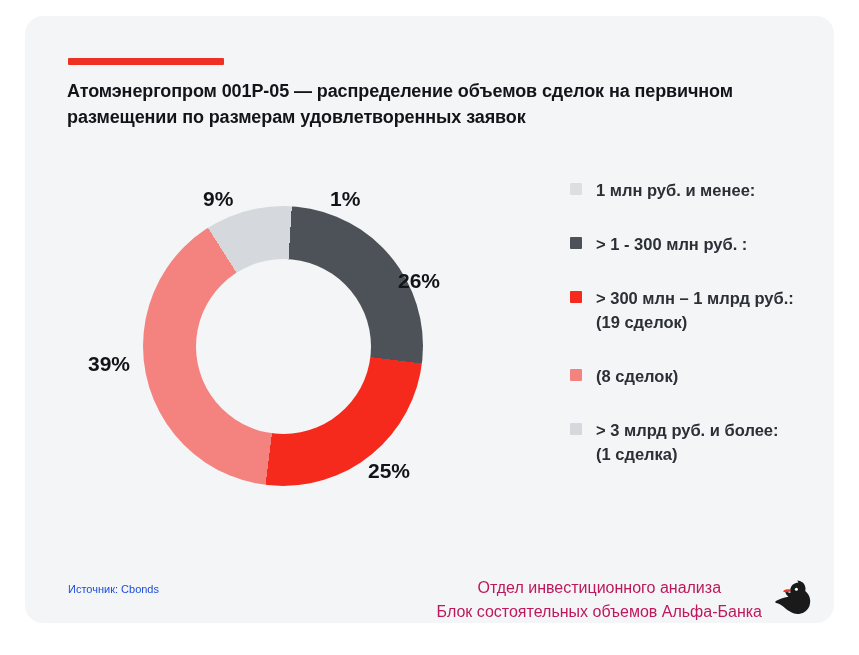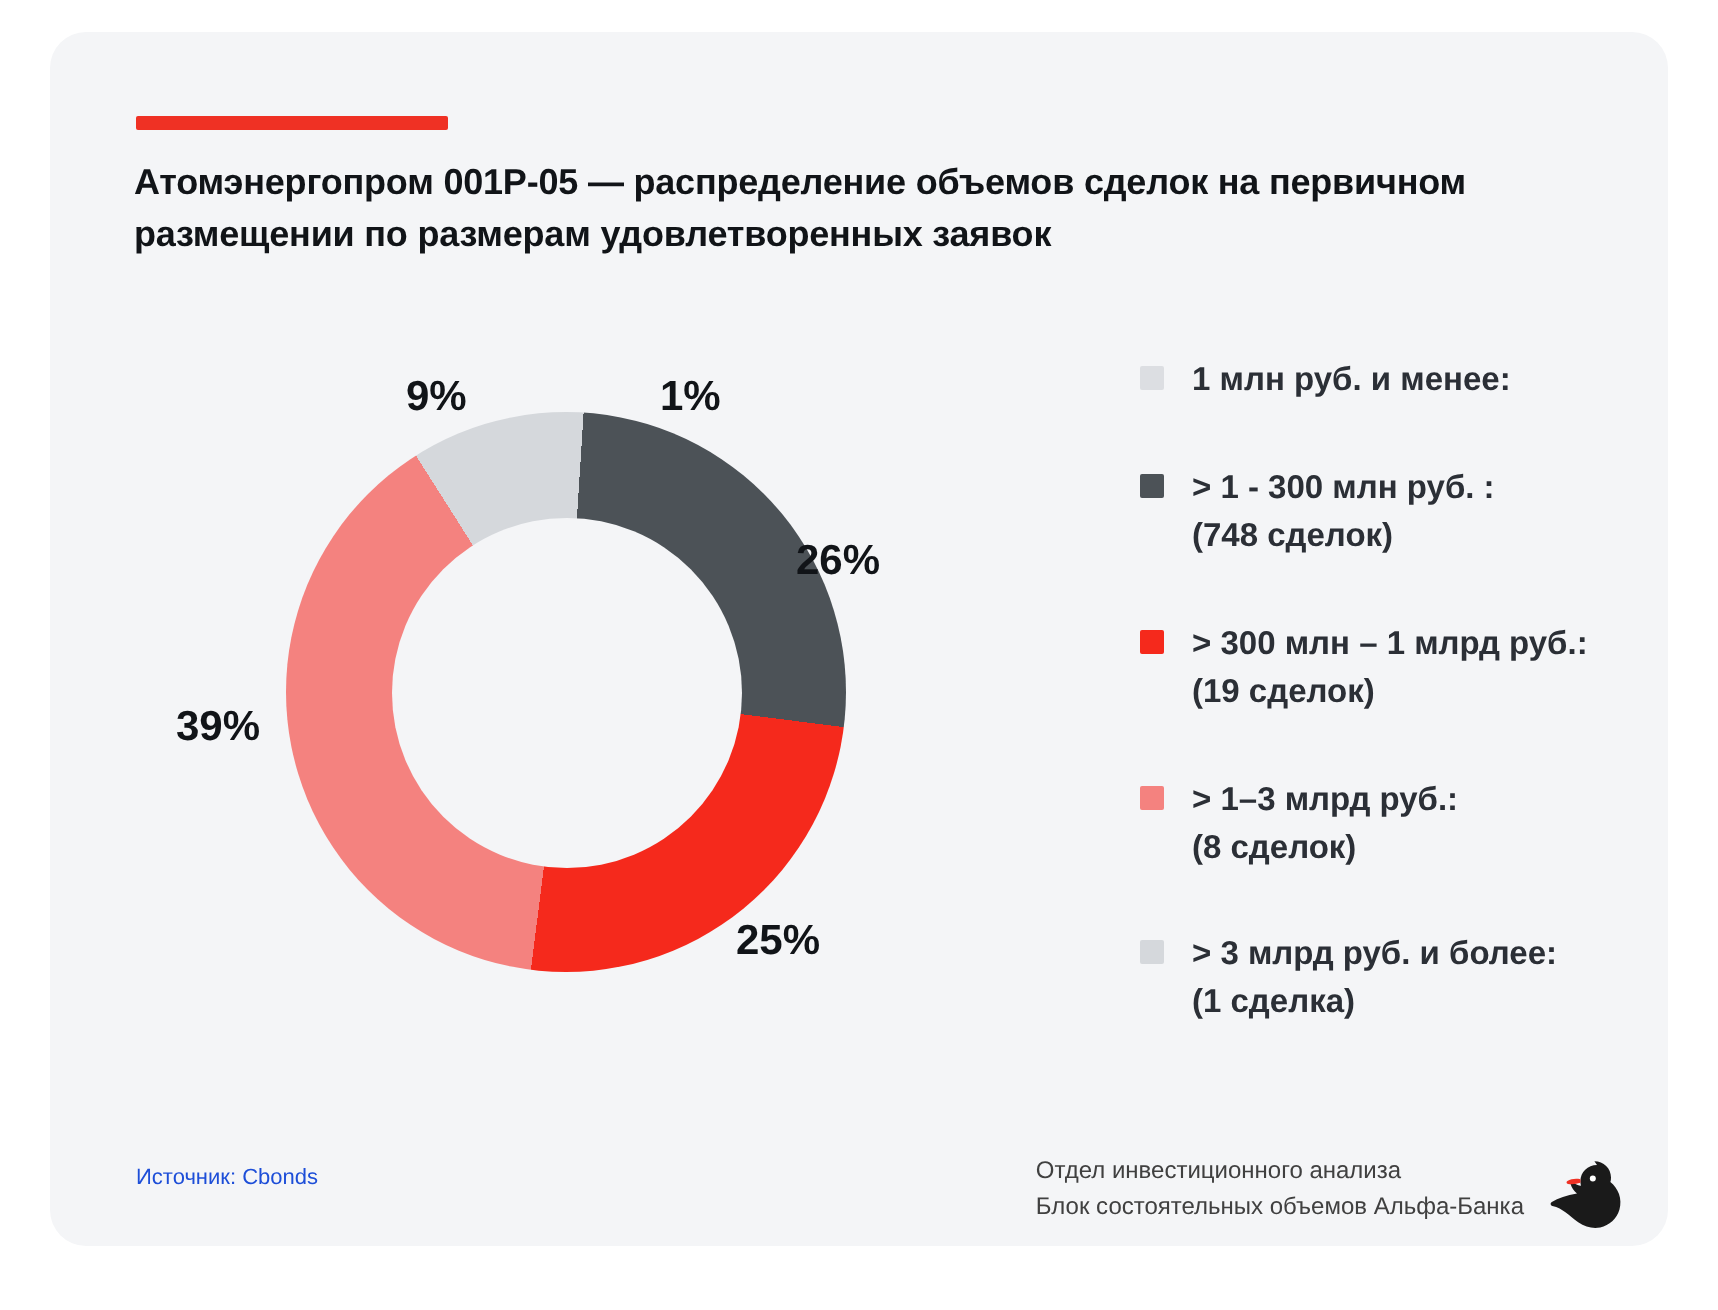--- a/index.html
+++ b/index.html
@@ -124,23 +124,23 @@
     position: absolute;
     left: 43px;
     top: 567px;
     font-size: 11px;
     color: #1d4ed8;
   }
   .credits {
     position: absolute;
     right: 72px;
     top: 560px;
-    text-align: left;
-    font-size: 12px;
-    color: #404040;
+    text-align: center;
+    font-size: 16px;
+    color: #be185d;
     line-height: 1.5;
   }
   .duck {
     position: absolute;
     right: 22px;
     top: 562px;
     width: 44px;
     height: 40px;
   }
 </style>
@@ -166,30 +166,28 @@
   </div>
 
   <div class="legend">
     <div class="legend-item">
       <span class="legend-swatch" style="background:#dcdee2"></span>
       <div class="legend-label">1 млн руб. и менее:</div>
     </div>
     <div class="legend-item">
       <span class="legend-swatch" style="background:#4c5257"></span>
       <div class="legend-label">&gt; 1  - 300 млн руб. :</div>
-      <div class="legend-count">(748 сделок)</div>
     </div>
     <div class="legend-item">
       <span class="legend-swatch" style="background:#f5291c"></span>
       <div class="legend-label">&gt; 300 млн – 1 млрд руб.:</div>
       <div class="legend-count">(19 сделок)</div>
     </div>
     <div class="legend-item">
       <span class="legend-swatch" style="background:#f4827f"></span>
-      <div class="legend-label">&gt; 1–3 млрд руб.:</div>
       <div class="legend-count">(8 сделок)</div>
     </div>
     <div class="legend-item">
       <span class="legend-swatch" style="background:#d5d8dc"></span>
       <div class="legend-label">&gt; 3 млрд руб. и более:</div>
       <div class="legend-count">(1 сделка)</div>
     </div>
   </div>
 
   <div class="source">Источник: Cbonds</div>

